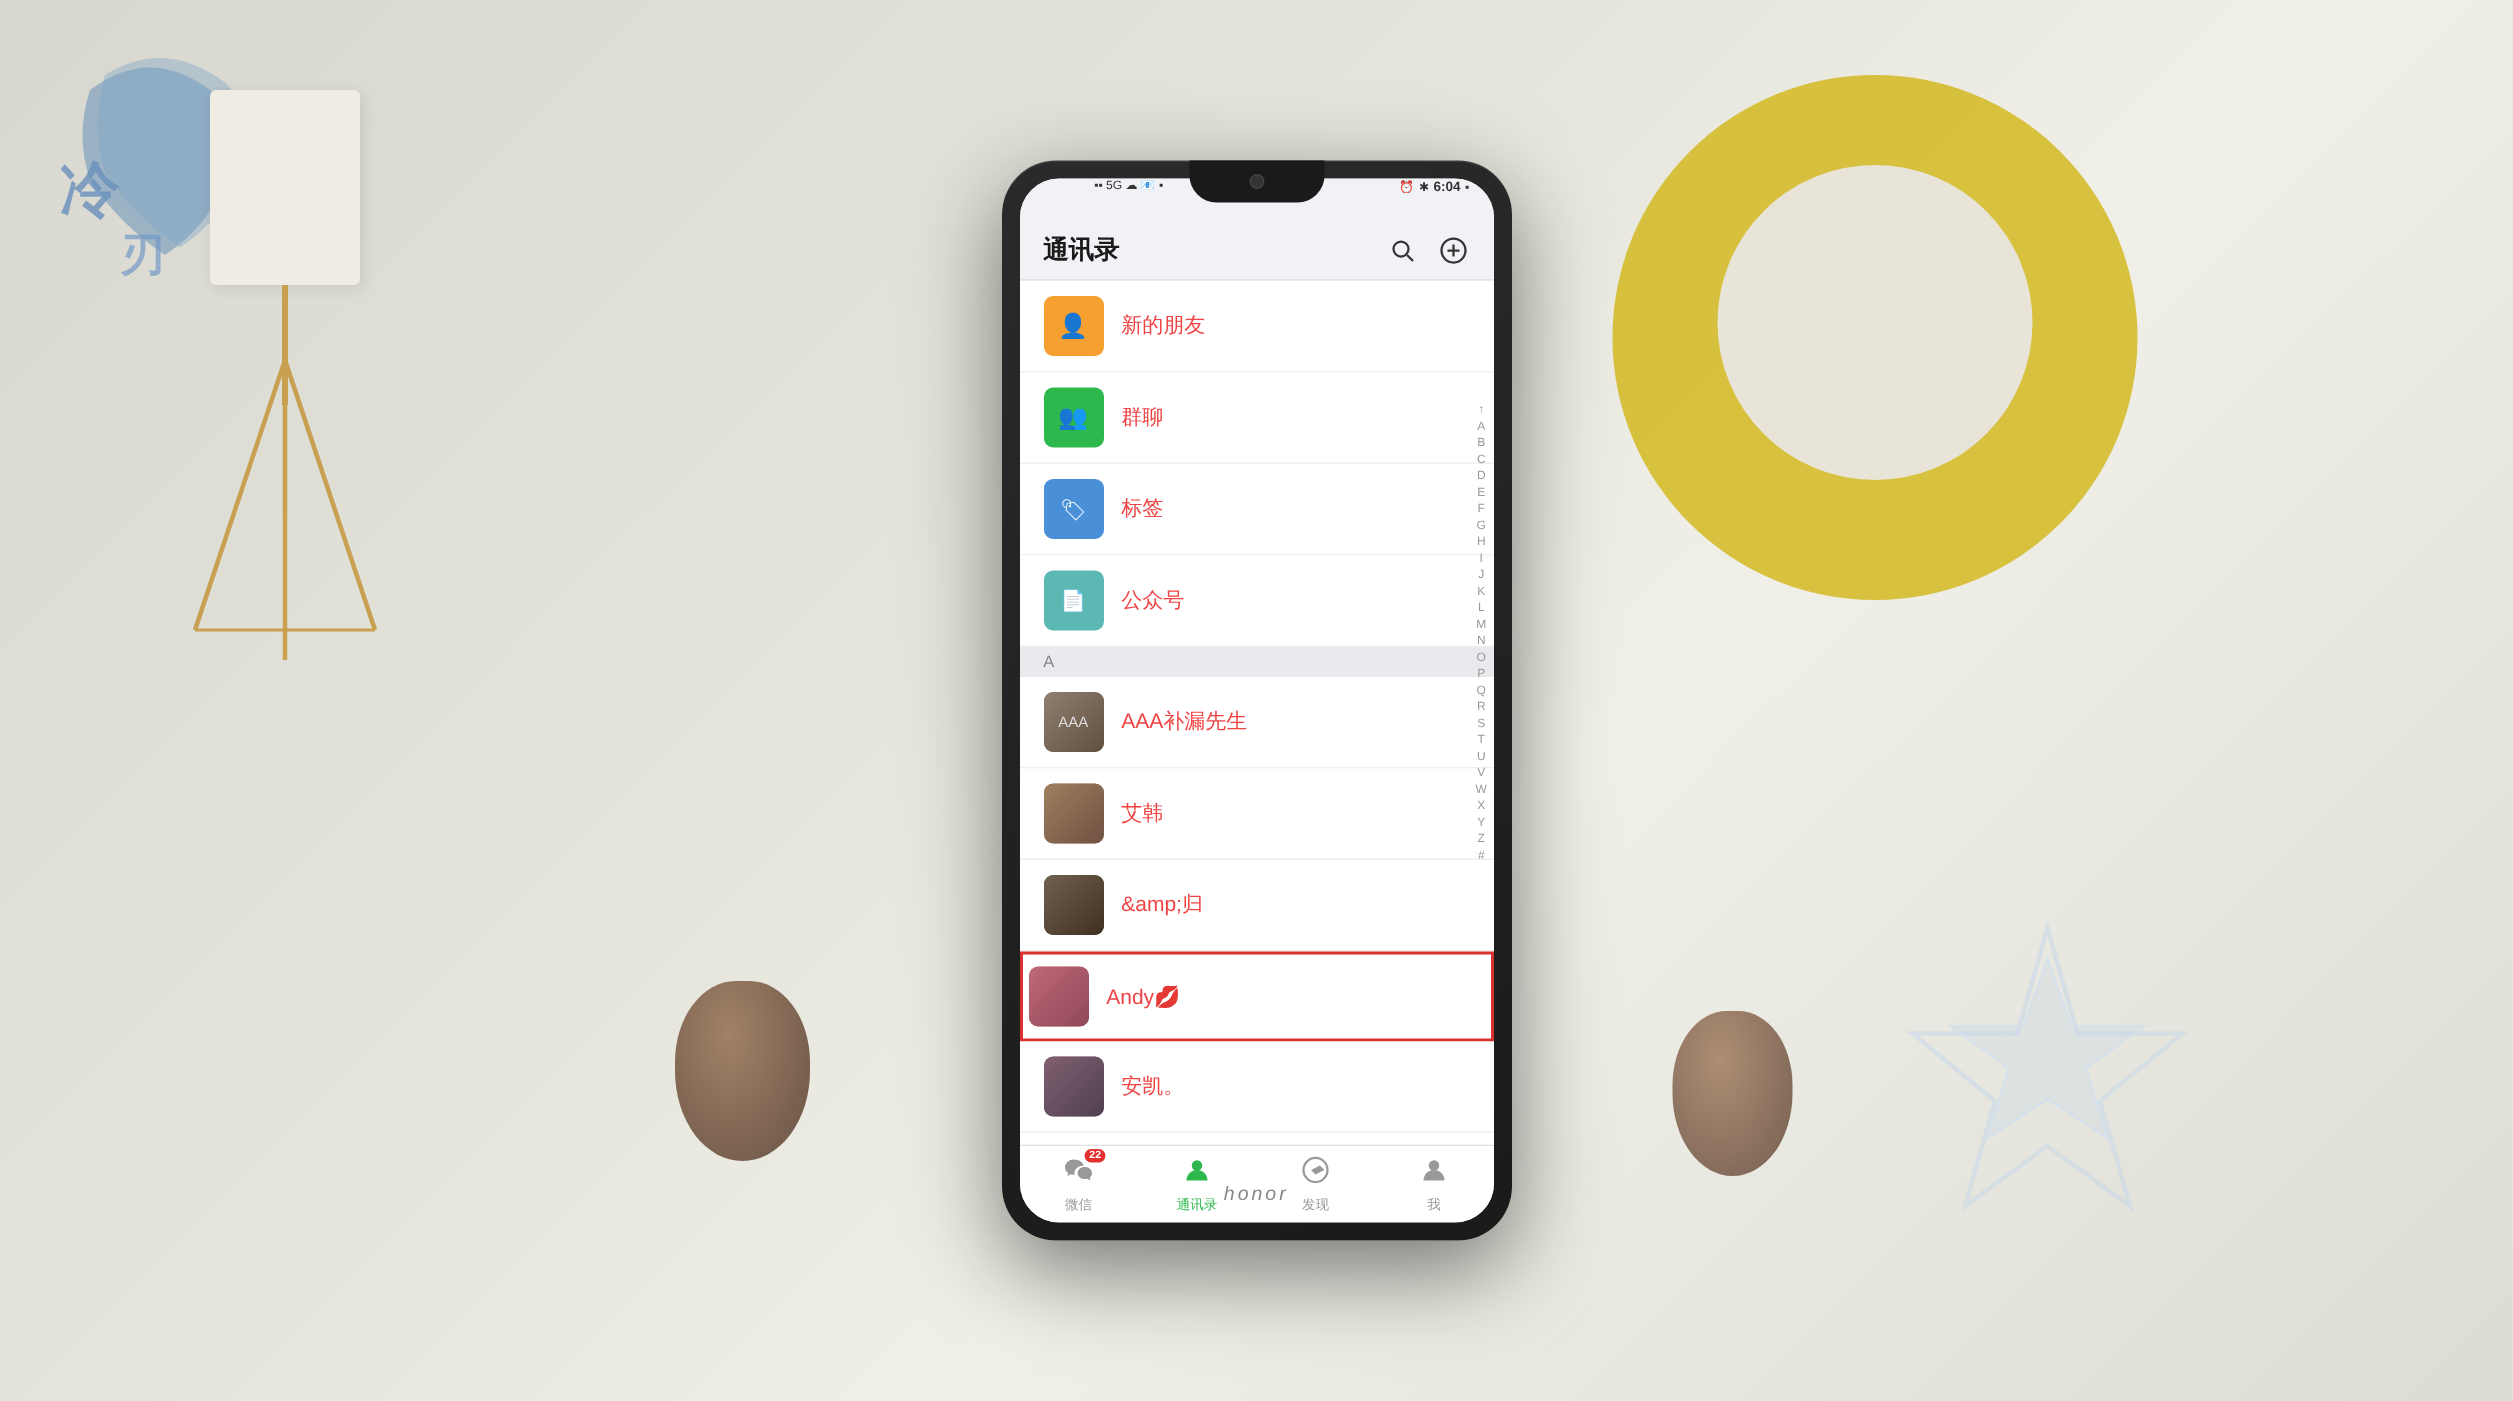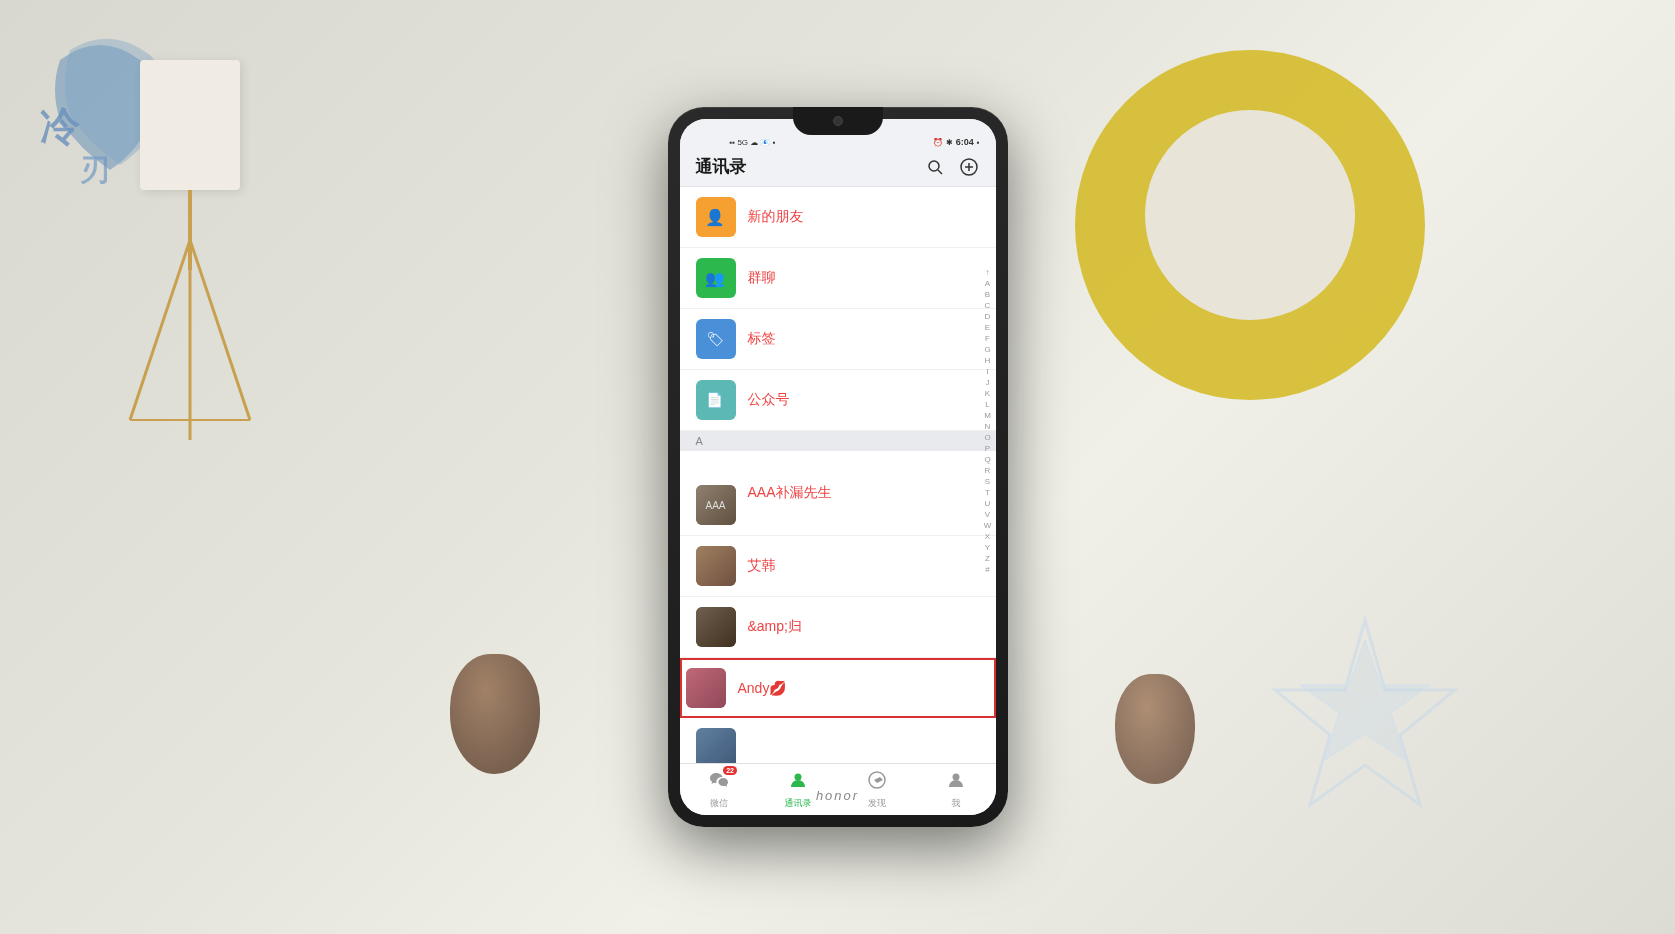--- a/index.html
+++ b/index.html
@@ -92,21 +92,21 @@
       letter-spacing: 2px;
       font-weight: 300;
       z-index: 20;
     }
 
     
     .status-bar {
       height: 28px;
       background: #f0f2f5;
       display: flex;
-      align-items: flex-end;
+      align-items: flex-start;
       justify-content: space-between;
       padding: 0 16px 0 50px;
       font-size: 9px;
       color: #333;
       position: relative;
       z-index: 5;
     }
     .status-left {
       display: flex;
       gap: 2px;
@@ -212,21 +212,20 @@
       color: #999;
       line-height: 11px;
       text-align: center;
       width: 12px;
     }
 
     
     .avatar-aaa {
       background: linear-gradient(135deg, #8a7060 0%, #6a5040 100%);
       border-radius: 6px;
-      margin-top: 24px;
     }
     .avatar-ai {
       background: linear-gradient(135deg, #a0785a 0%, #7a5840 100%);
       border-radius: 6px;
     }
     .avatar-amp {
       background: linear-gradient(135deg, #6a5848 0%, #4a3828 100%);
       border-radius: 6px;
     }
     .avatar-andy {
@@ -427,20 +426,26 @@
           <span class="contact-name">&amp;amp;归</span>
         </div>
 
         <div class="contact-item highlighted" style="border:2px solid #d93030;margin:0;padding:8px 4px;">
           <div class="contact-avatar avatar-andy">
             <div style="width:40px;height:40px;background:linear-gradient(135deg,#c06878,#904858);border-radius:6px;"></div>
           </div>
           <span class="contact-name">Andy💋</span>
         </div>
 
+        <div class="contact-item">
+          <div class="contact-avatar avatar-ankai">
+            <div style="width:40px;height:40px;background:linear-gradient(135deg,#806070,#504050);border-radius:6px;"></div>
+          </div>
+          <span class="contact-name">安凯。</span>
+        </div>
 
         <div class="contact-item">
           <div class="contact-avatar avatar-anzhen">
             <div style="width:40px;height:40px;background:linear-gradient(135deg,#6080a0,#405878);border-radius:6px;"></div>
           </div>
 
         </div>
 
         <div class="alpha-index">
           <span class="alpha-letter">↑</span>

